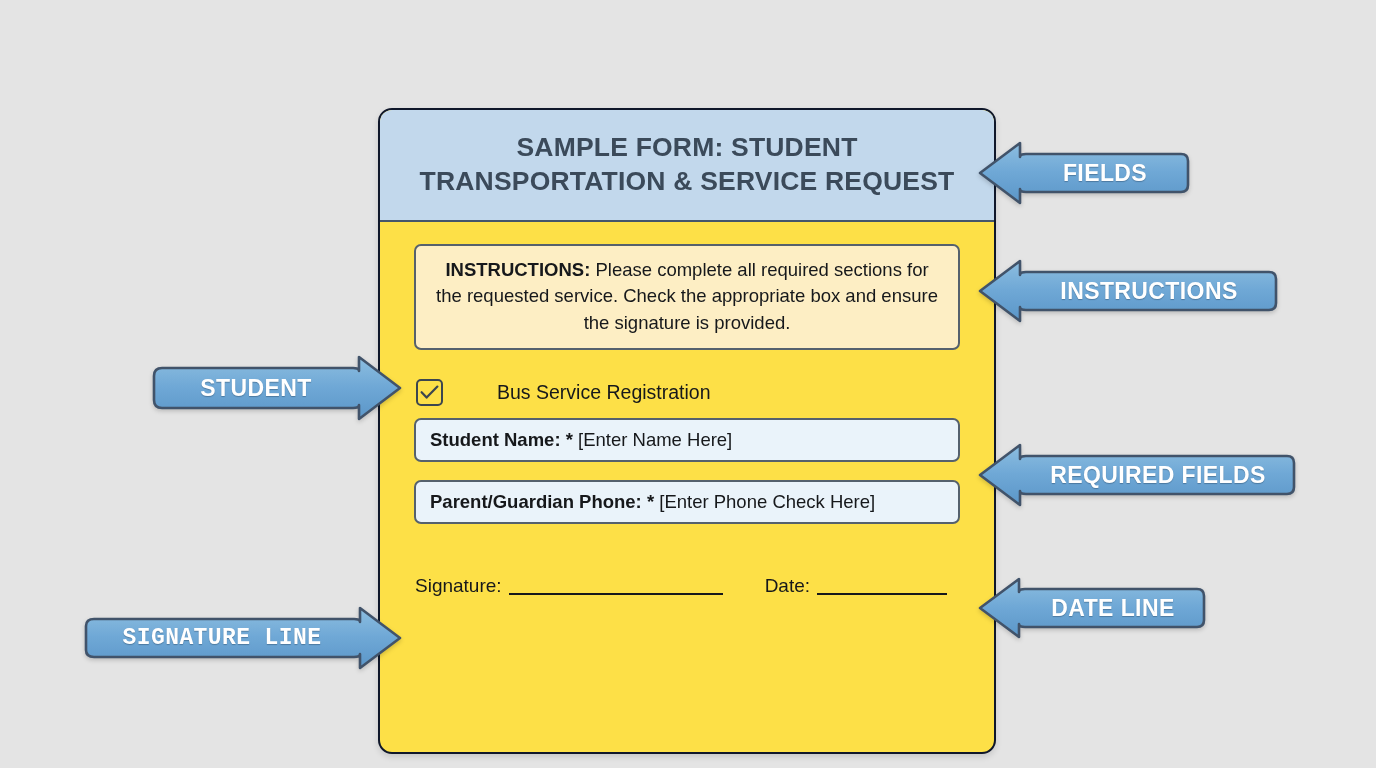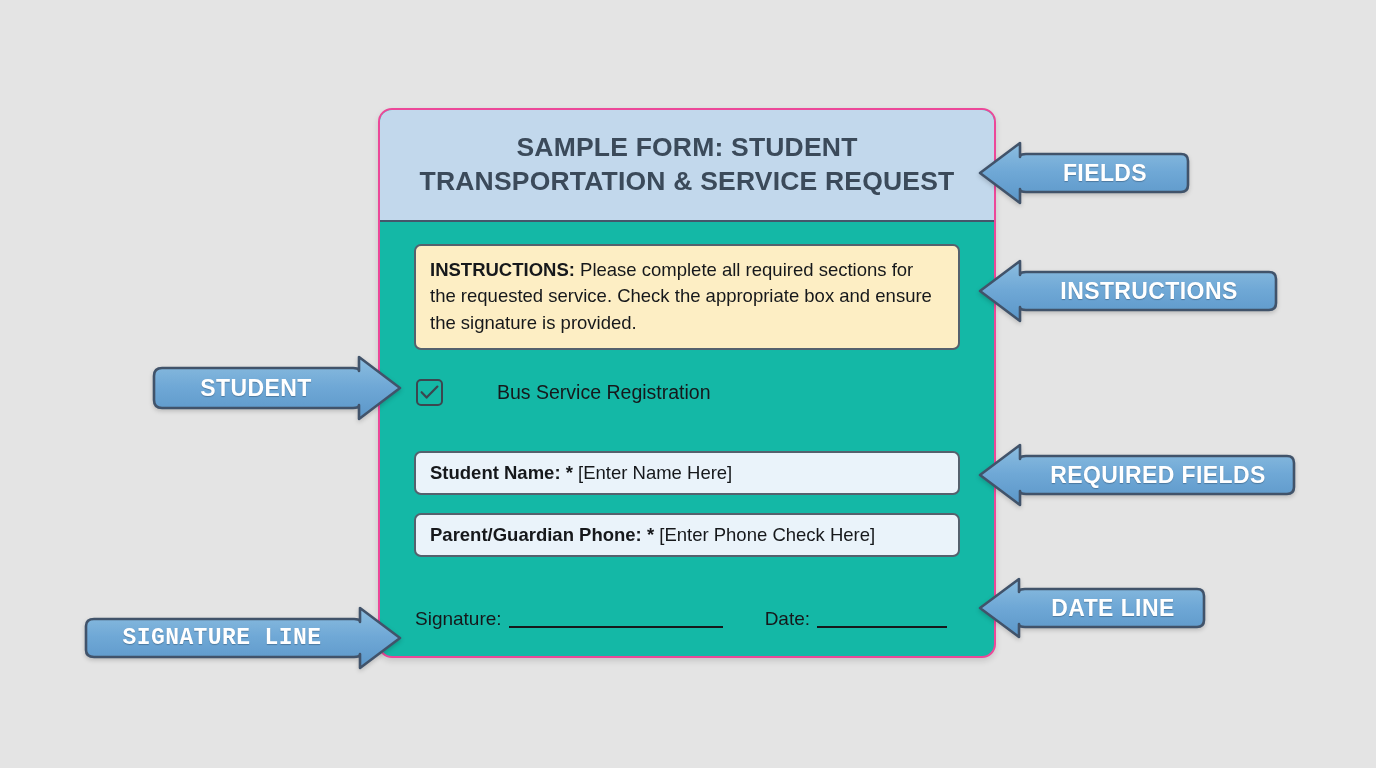--- a/index.html
+++ b/index.html
@@ -20,23 +20,23 @@
     position: absolute;
     inset: 0;
   }
 
   
   .form-card {
     position: absolute;
     left: 378px;
     top: 108px;
     width: 618px;
-    height: 550px;
-    background: #14b8a6;
-    border: 2px solid #ec4899;
+    height: 646px;
+    background: #fde047;
+    border: 2px solid #0f172a;
     border-radius: 14px;
     box-sizing: border-box;
     box-shadow: 0 3px 6px rgba(0,0,0,0.13);
     overflow: hidden;
     z-index: 2;
   }
 
   .form-header {
     height: 112px;
     background: #c2d8ec;
@@ -65,20 +65,21 @@
     border: 2px solid #55616d;
     border-radius: 7px;
     padding: 11px 14px 12px 14px;
     box-sizing: border-box;
     margin-top: 4px;
   }
   .instructions-text {
     font-size: 18.5px;
     color: #16181b;
     line-height: 1.42;
+    text-align: center;
   }
   .instructions-text b {
     font-weight: bold;
   }
 
   .checkbox-row {
     display: flex;
     align-items: center;
     margin-top: 29px;
     padding-left: 2px;
@@ -107,21 +108,21 @@
     border: 2px solid #55616d;
     border-radius: 7px;
     background: #eaf3fa;
     box-sizing: border-box;
     height: 44px;
     display: flex;
     align-items: center;
     padding: 0 14px;
     margin-top: 18px;
   }
-  .field-box.first { margin-top: 45px; }
+  .field-box.first { margin-top: 12px; }
   .field-text {
     font-size: 18.5px;
     color: #16181b;
     white-space: nowrap;
   }
   .field-text b { font-weight: bold; }
 
   .sign-row {
     display: flex;
     margin-top: 52px;

